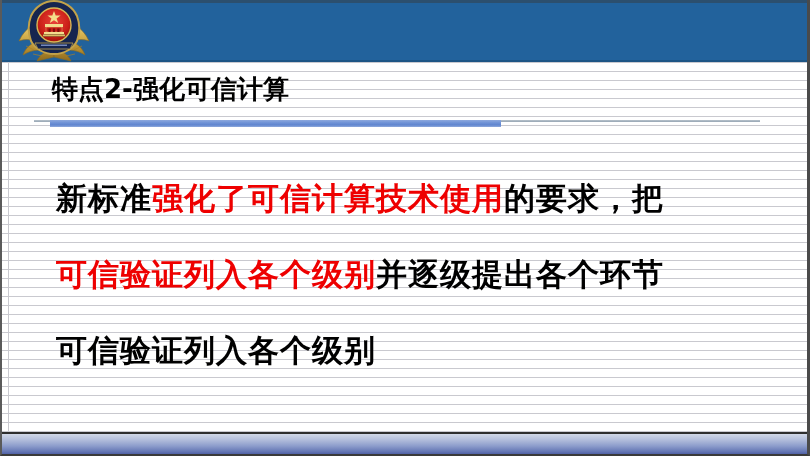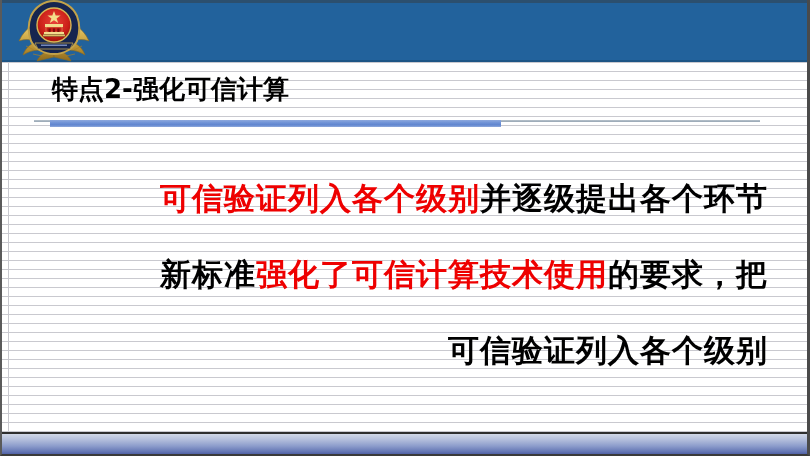--- a/index.html
+++ b/index.html
@@ -15,21 +15,20 @@
   }
 
   
   #slide {
     position: relative;
     width: 810px;
     height: 456px;
     box-sizing: border-box;
     background: #bef264;
     overflow: hidden;
-    text-align: right;
   }
 
   
   #frame-border {
     position: absolute;
     left: 0; top: 0;
     width: 810px; height: 456px;
     box-sizing: border-box;
     border-left: 2px solid #5a5a5a;
     border-right: 3px solid #4a4a4a;
@@ -240,21 +239,21 @@
   <div id="ruled-vline"></div>
 
   <div id="title">特点2-强化可信计算</div>
 
   <div id="divider-wrap">
     <div id="divider-thin"></div>
     <div id="divider-thick"></div>
   </div>
 
   <div id="body-text">
+      <div class="body-line"><span class="seg-black" style="color: rgb(0, 0, 0);">新标准</span><span class="seg-red" style="color: rgb(238, 0, 0);">强化了可信计算技术使用</span><span class="seg-black" style="color: rgb(0, 0, 0);">的要求，把</span></div>
       <div class="body-line"><span class="seg-red" style="color: rgb(238, 0, 0);">可信验证列入各个级别</span><span class="seg-black" style="color: rgb(0, 0, 0);">并逐级提出各个环节</span></div>
-      <div class="body-line"><span class="seg-black" style="color: rgb(0, 0, 0);">新标准</span><span class="seg-red" style="color: rgb(238, 0, 0);">强化了可信计算技术使用</span><span class="seg-black" style="color: rgb(0, 0, 0);">的要求，把</span></div>
       <div class="body-line"><span class="seg-black" style="color: rgb(0, 0, 0);">可信验证列入各个级别</span></div>
     </div>
 
   <div id="bottom-bar"></div>
 
   <div id="frame-border"></div>
 </div>
 
 </body></html>

